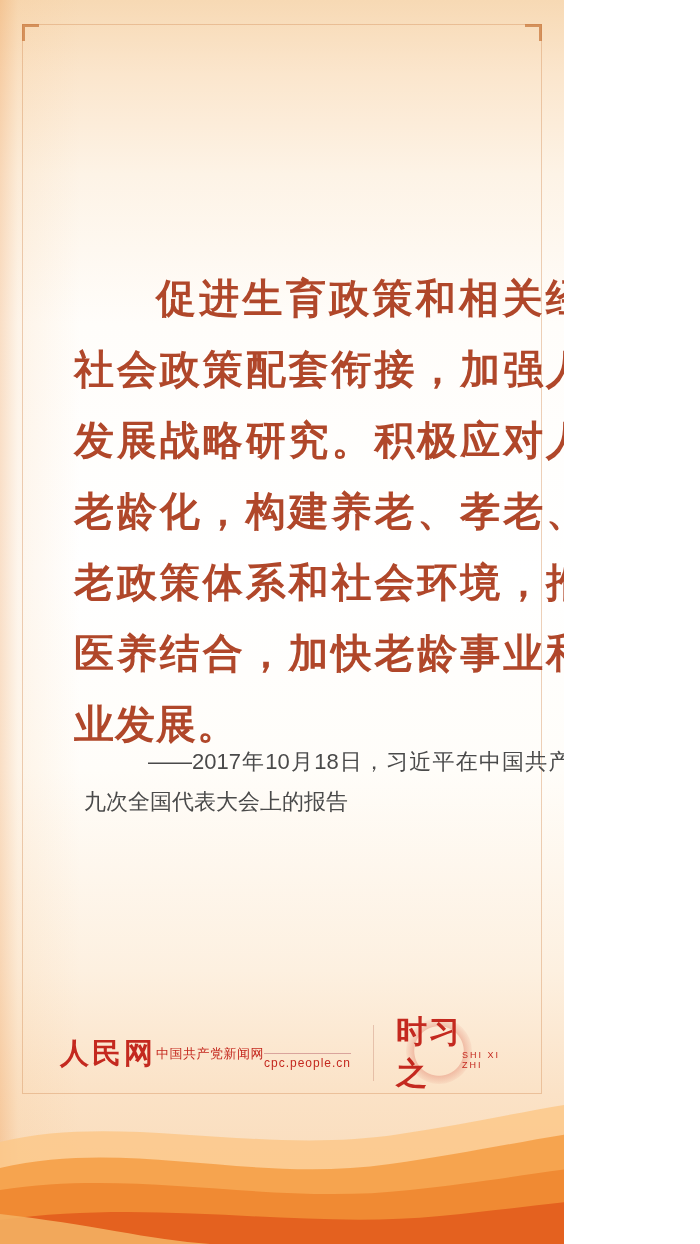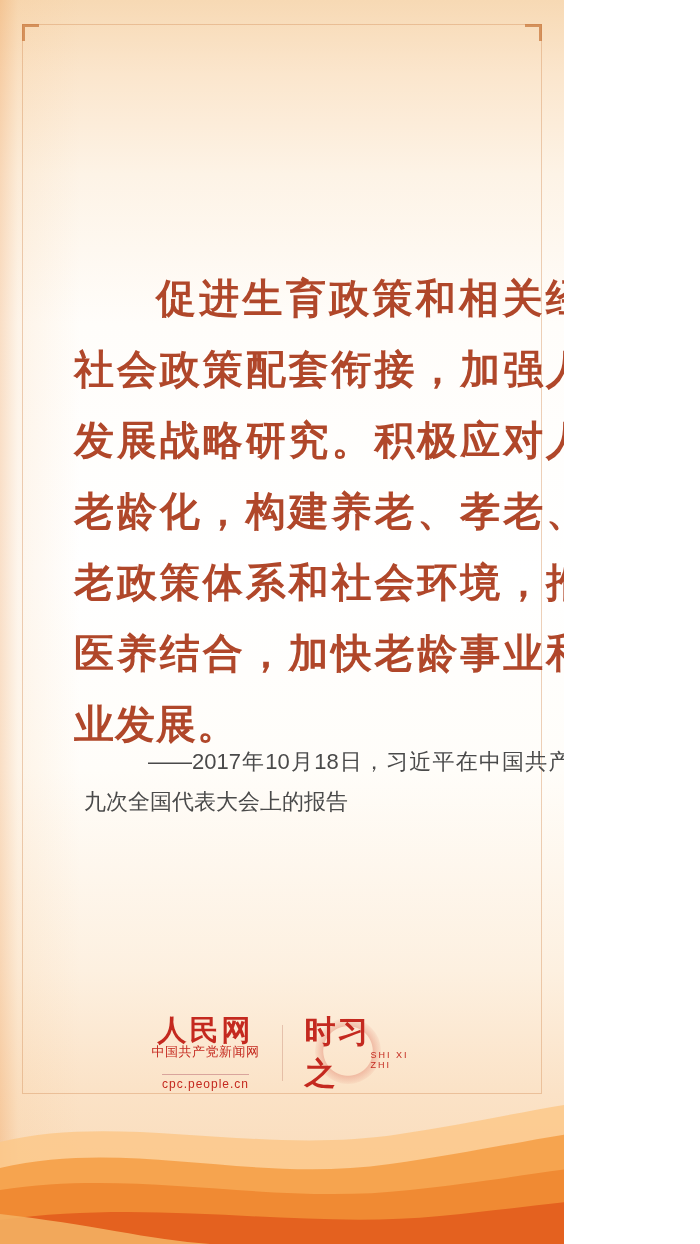--- a/index.html
+++ b/index.html
@@ -103,21 +103,21 @@
     left: 0;
     right: 0;
     top: 1016px;
     display: flex;
     align-items: center;
     justify-content: center;
     gap: 22px;
   }
   .people-logo {
     display: flex;
-    flex-direction: column;
+    flex-direction: row;
     align-items: center;
     line-height: 1;
     text-align: center;
   }
   .people-logo .pl-main {
     font-family: "DejaVu Serif", serif;
     font-weight: 700;
     font-size: 29px;
     color: #c4291f;
     letter-spacing: 3px;

